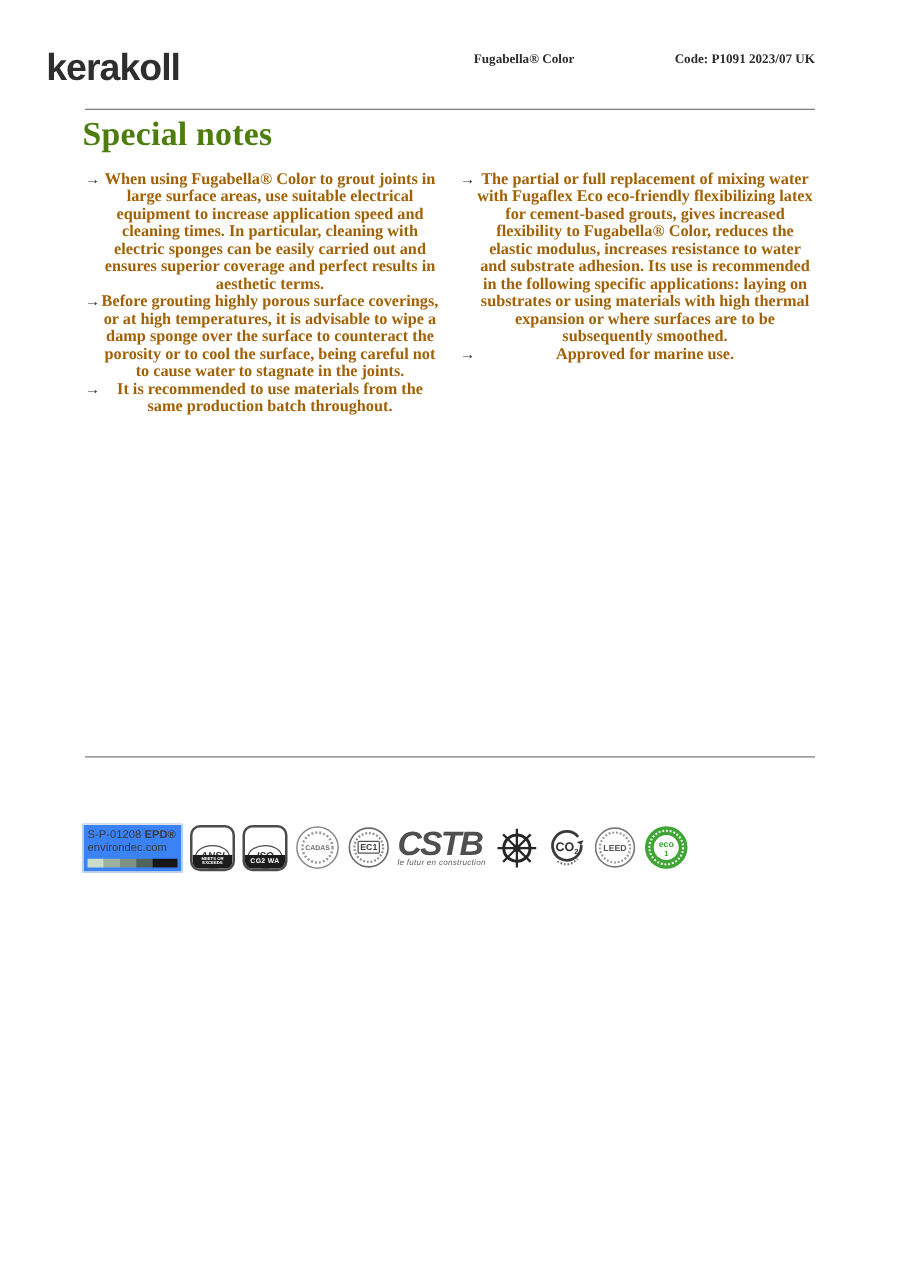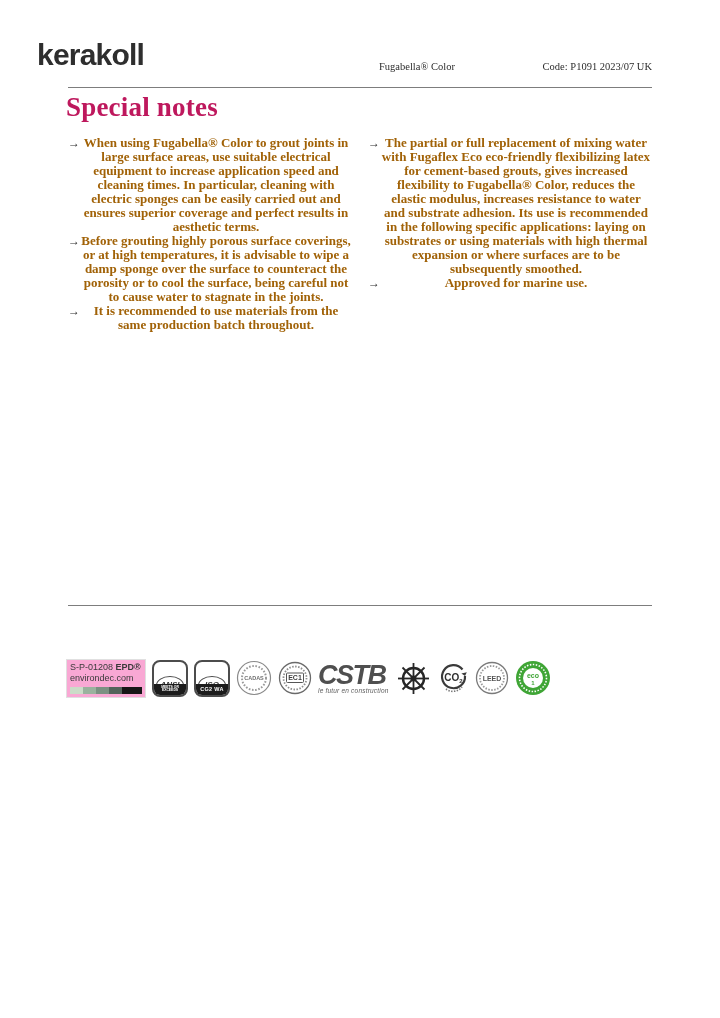--- a/index.html
+++ b/index.html
@@ -7,50 +7,50 @@
     position:relative; width:720px; height:1018px; background:#ffffff;
     font-family:"Liberation Serif", serif; overflow:hidden;
   }
   
   .logo {
     position:absolute; left:37px; top:40px;
     font-family:"Liberation Sans", sans-serif; font-weight:bold;
     font-size:30px; color:#2e2e2e; letter-spacing:-0.8px; line-height:1;
   }
   .hdr-small {
-    position:absolute; top:62px; font-size:10.5px; font-weight:400;
+    position:absolute; top:43px; font-size:10.5px; font-weight:700;
     color:#2c2c2c; line-height:1; white-space:nowrap;
   }
   .product { left:379px; }
   .code { right:68px; }
   .rule { position:absolute; left:68px; width:584px; height:1px; background:#7d7d7d; }
   #rule1 { top:87px; }
   #rule2 { top:605px; }
   
   .section-title {
     position:absolute; left:66px; font-size:27px; font-weight:600;
-    color:#be185d; line-height:1.1; letter-spacing:0.2px;
+    color:#4d7c0f; line-height:1.1; letter-spacing:0.2px;
   }
   #title-notes { top:93px; }
   #title-certs { top:612px; }
   .columns { position:absolute; left:68px; top:136px; width:584px; display:flex; gap:17px; }
   .col { width:283px; }
   .note { display:flex; }
   .note .arrow { flex:none; width:13px; font-size:12px; color:#2a2a2a; line-height:14px; }
   .note .txt {
     flex:1; font-size:13px; line-height:14px; font-weight:700;
     color:#a16207; text-align:center;
   }
   
   .certs {
     position:absolute; left:66px; top:653px; height:50px;
     display:flex; align-items:center; gap:6px;
   }
   .epd {
-    width:72px; border:1px solid #e0e0e0; background:#f9a8d4; padding:2px 3px 0 3px;
+    width:72px; border:1px solid #e0e0e0; background:#3b82f6; padding:2px 3px 0 3px;
     font-family:"Liberation Sans", sans-serif; color:#3a3a3a;
   }
   .epd .l1 { font-size:9px; line-height:11px; white-space:nowrap; }
   .epd .l1 b { font-weight:bold; }
   .epd .l2 { font-size:9px; line-height:11px; white-space:nowrap; }
   .epd .strip { display:flex; height:7px; margin:3px 0 3px 0; }
   .epd .strip div { flex:1; }
   .epd .strip div:last-child { flex:1.5; }
   .badge {
     position:relative; width:36px; height:37px; border:2px solid #4c4c4c;

